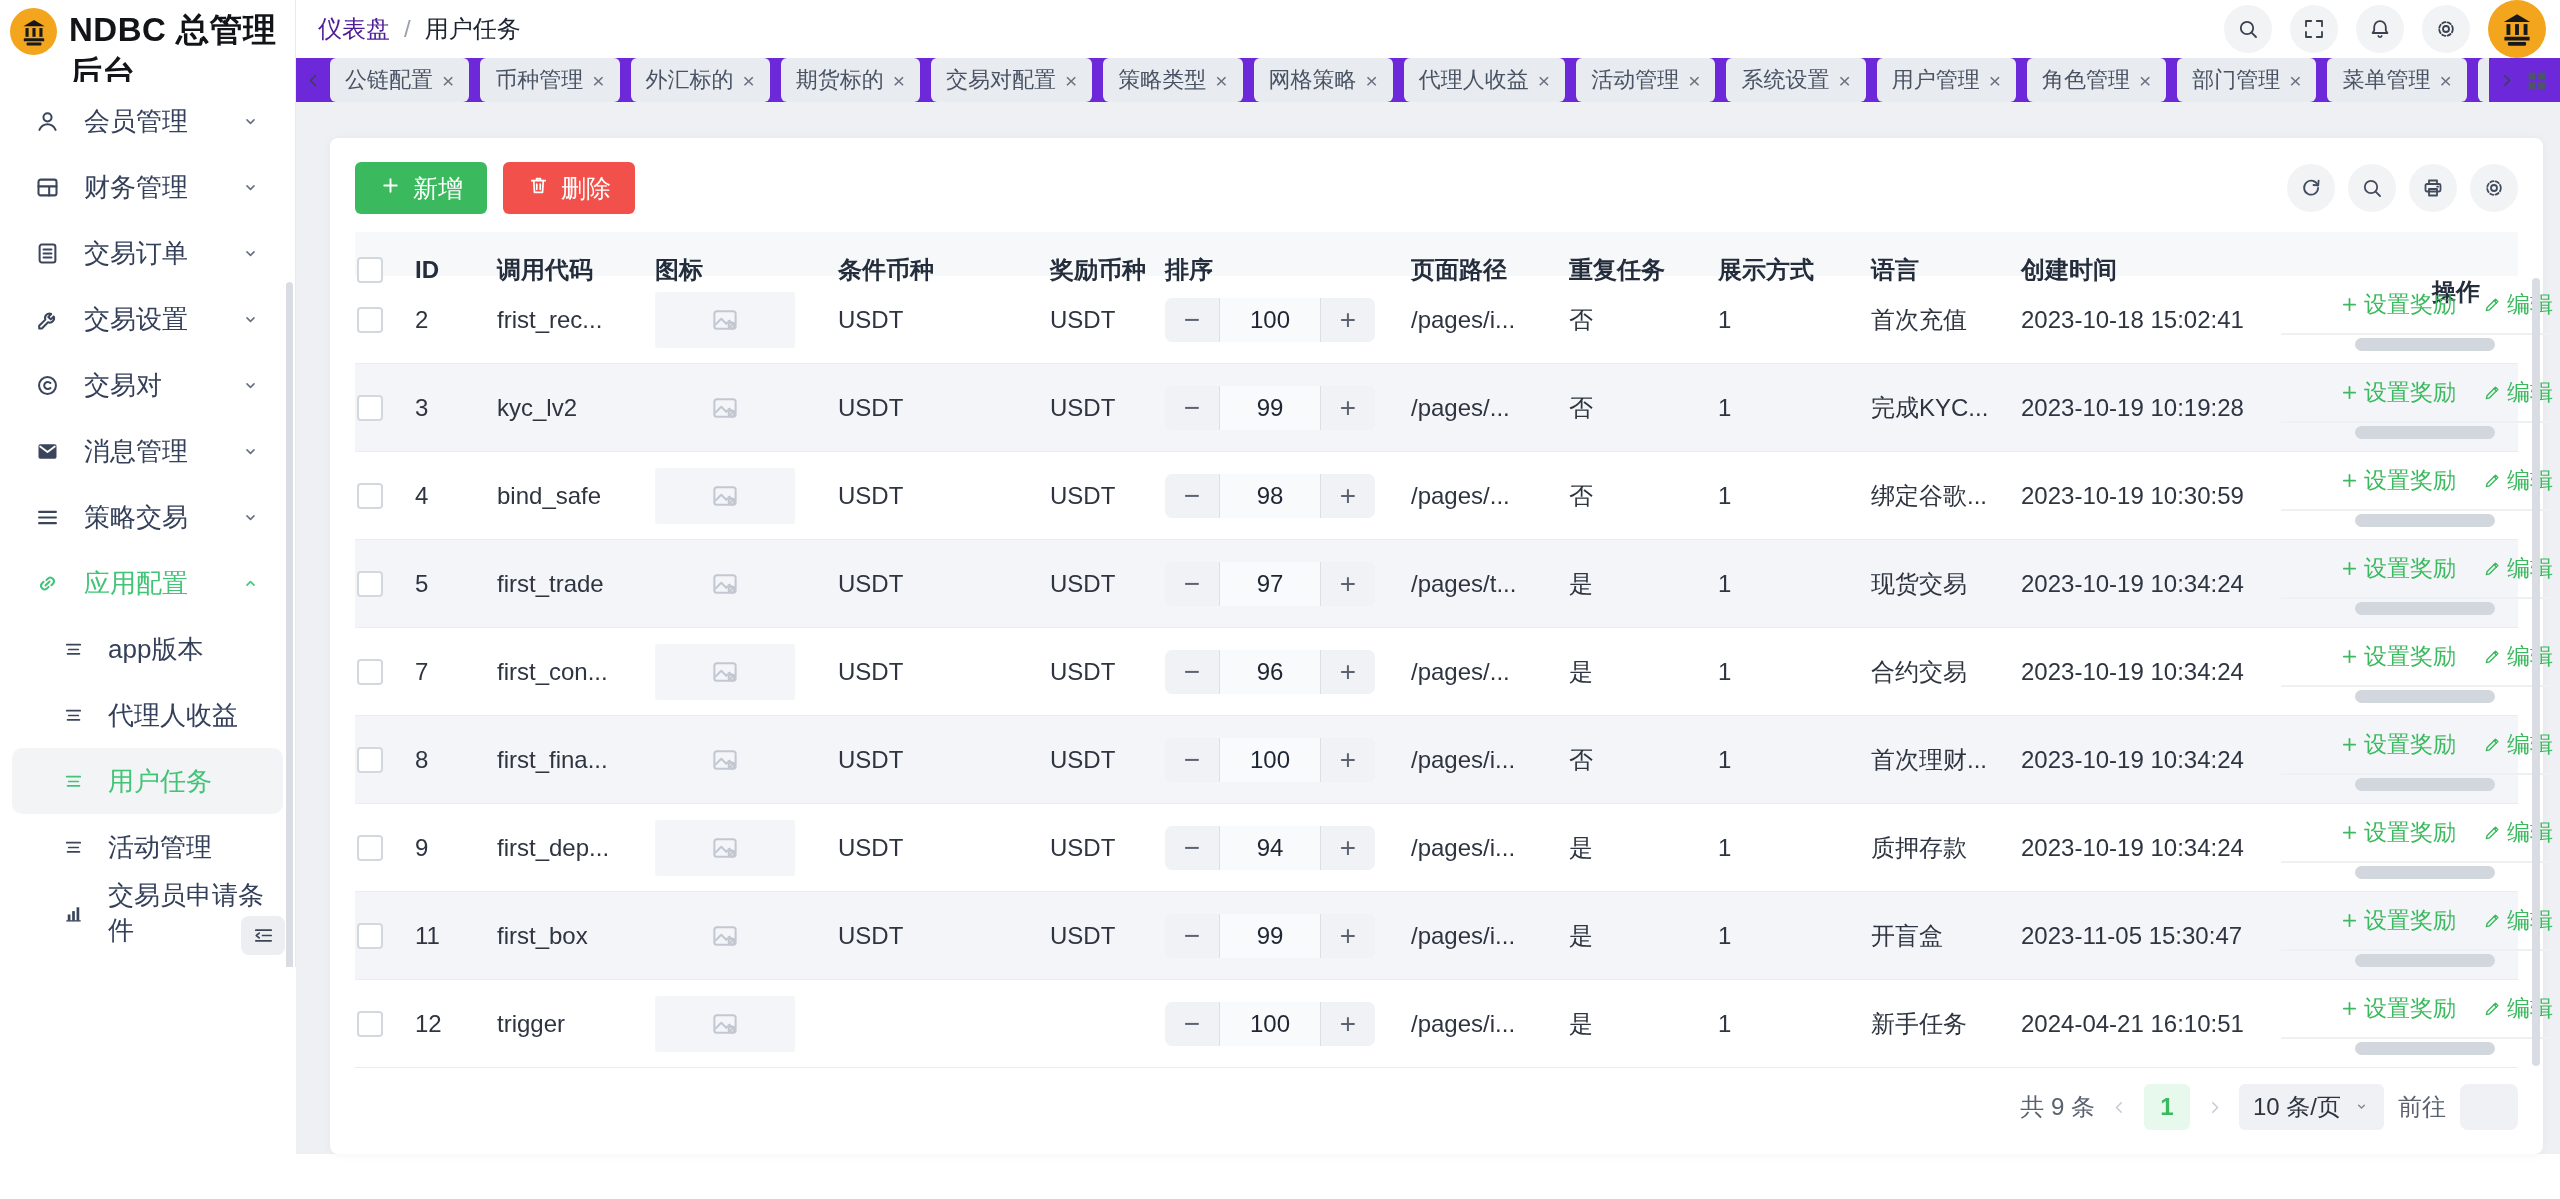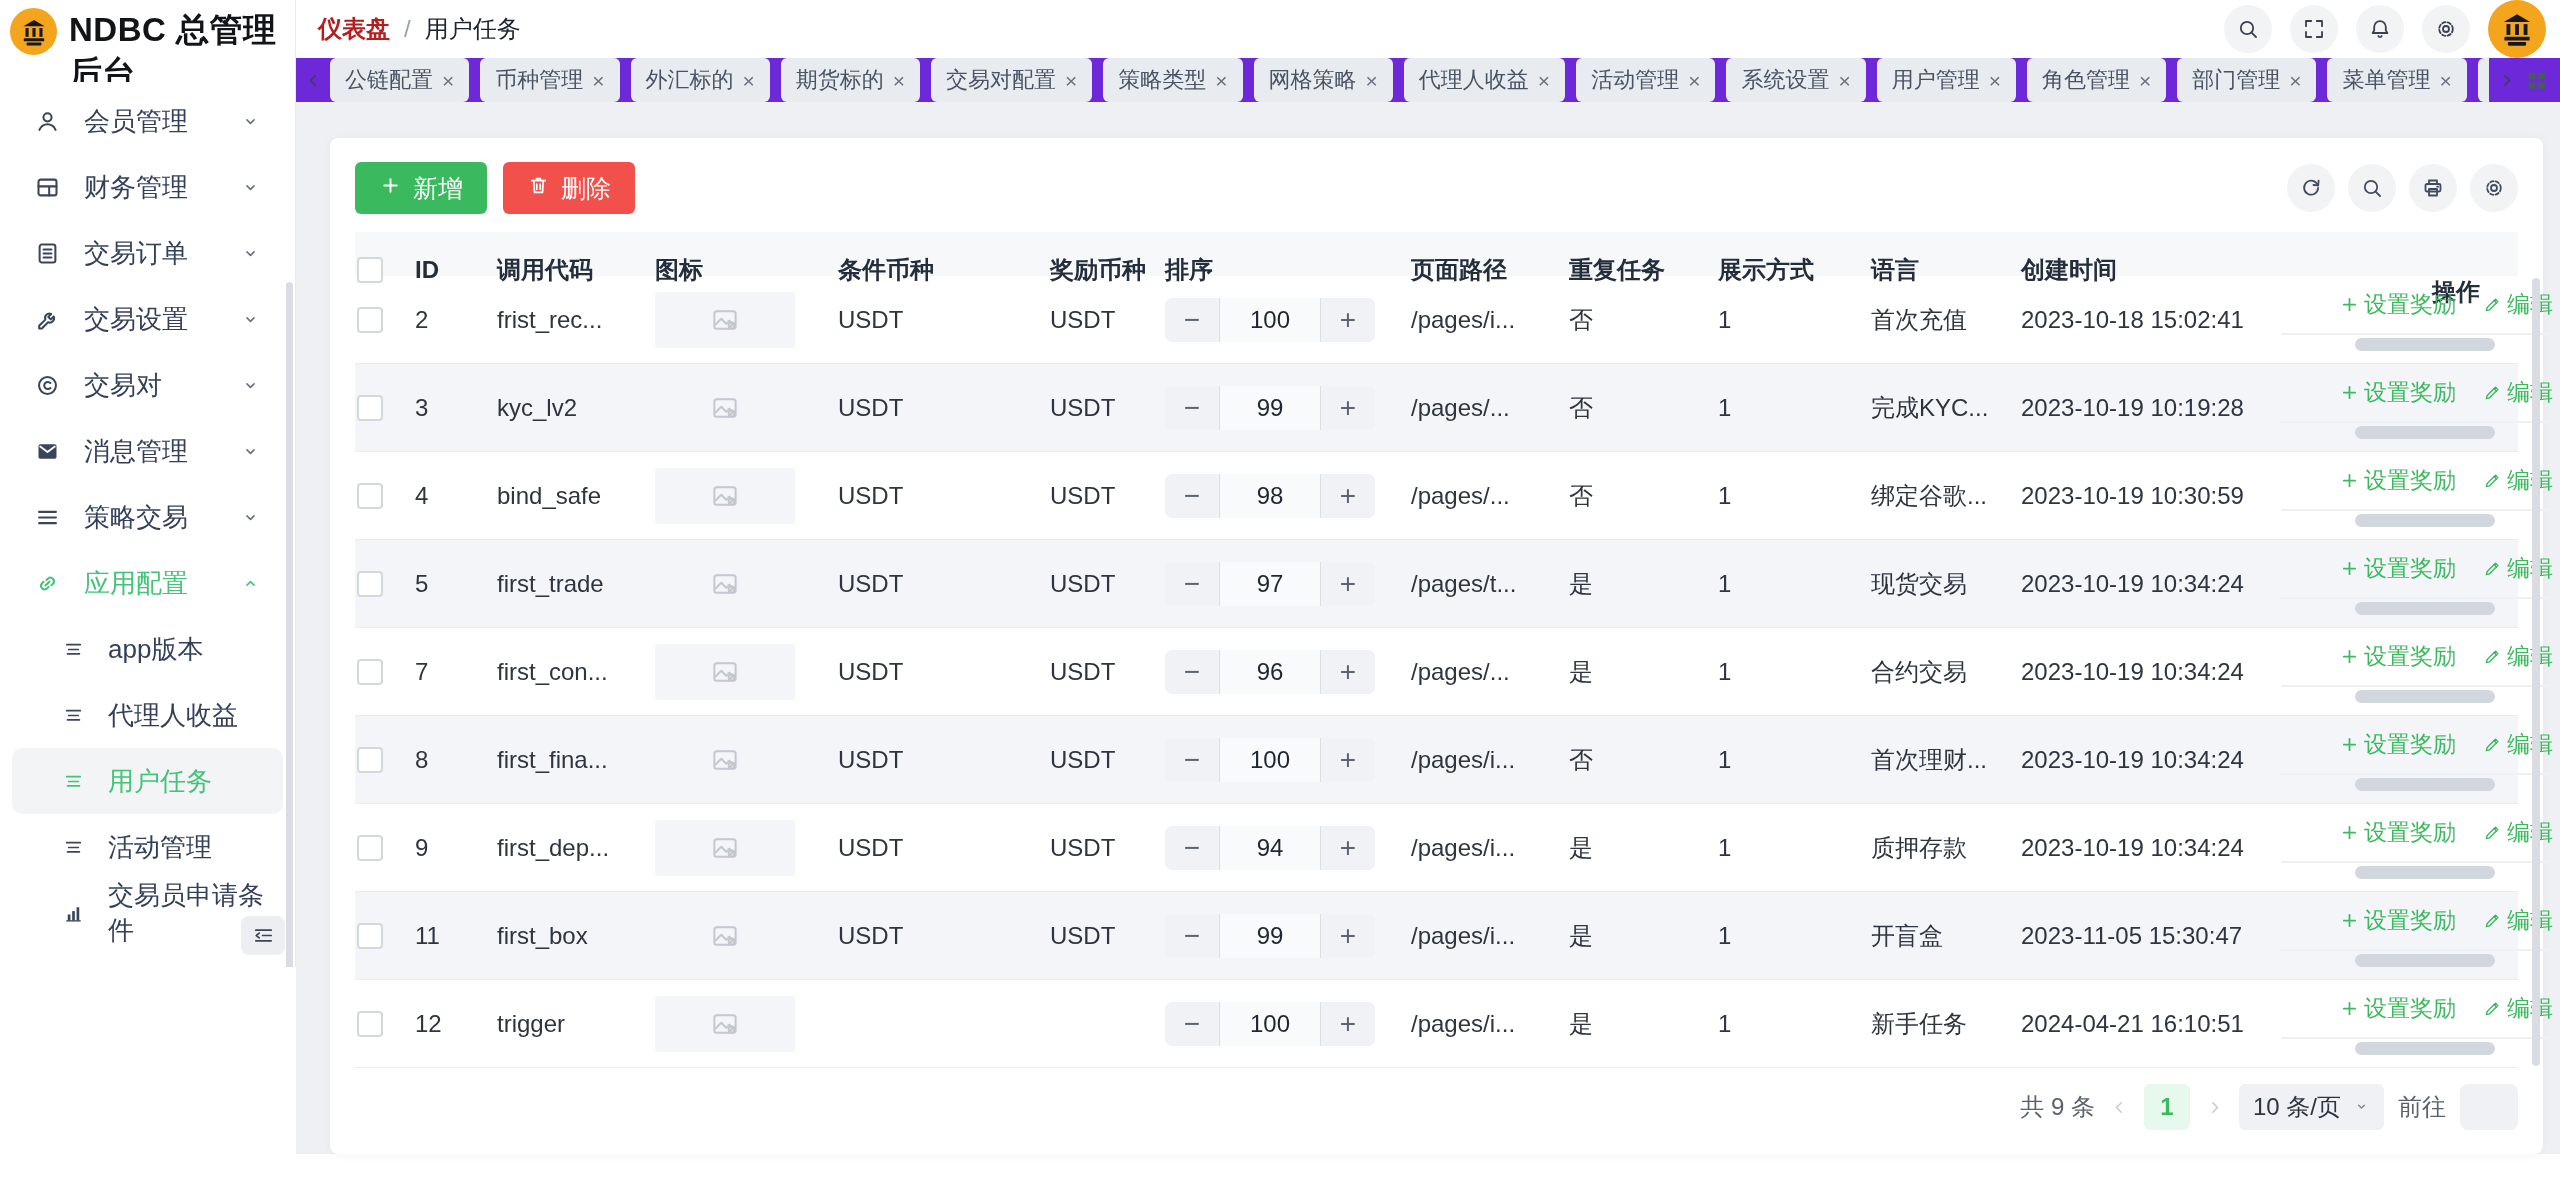--- a/index.html
+++ b/index.html
@@ -33,21 +33,21 @@
   .sub-item.active{background:#f2f4f6;color:#41c476;}
   .sub-item.active .nav-ic{color:#41c476;}
   .side-scroll{position:absolute;right:2px;top:282px;width:7px;height:762px;border-radius:4px;background:#d9dce2;}
   .collapse-btn{position:absolute;right:10px;bottom:12px;width:44px;height:39px;border-radius:8px;background:#edeef1;display:flex;align-items:center;justify-content:center;color:#3c4556;cursor:pointer;}
   .collapse-btn svg{width:23px;height:23px;}
 
   
   .main{flex:1;display:flex;flex-direction:column;min-width:0;}
   .topbar{height:82px;background:#fff;display:flex;align-items:center;padding:0 14px 0 22px;}
   .crumb{display:flex;align-items:center;font-size:24px;}
-  .crumb .parent{color:#b91c1c;cursor:pointer;font-weight:bold;}
+  .crumb .parent{color:#4c1d95;cursor:pointer;}
   .crumb .sep{color:var(--muted2);margin:0 14px;}
   .crumb .current{color:#1b2430;}
   .top-icons{margin-left:auto;display:flex;align-items:center;gap:18px;}
   .icon-circle{width:48px;height:48px;border-radius:50%;background:var(--circle);display:flex;align-items:center;justify-content:center;color:#39414f;cursor:pointer;}
   .icon-circle svg{width:24px;height:24px;}
   .avatar{width:58px;height:58px;border-radius:50%;background:#f2a51d;display:flex;align-items:center;justify-content:center;cursor:pointer;}
   .avatar svg{width:42px;height:42px;}
 
   
   .tabbar{height:46px;background:#6d28d9;display:flex;align-items:center;padding:0 10px 0 4px;}

